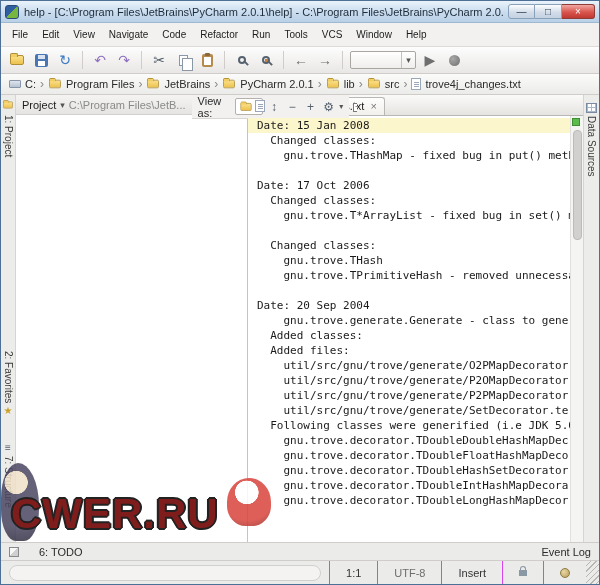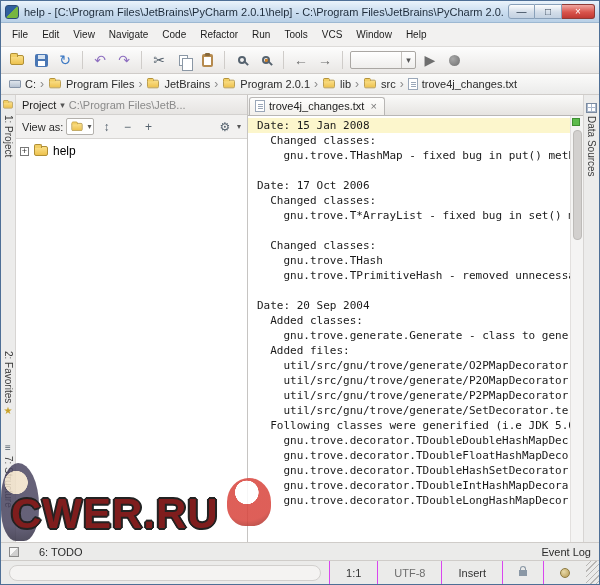--- a/index.html
+++ b/index.html
@@ -83,21 +83,21 @@
   .stripe.right { width:16px; border-left:1px solid #d7d5d3; }
   .vbtn { position:absolute; left:0; width:100%; display:flex; flex-direction:column; align-items:center;
     gap:3px; cursor:pointer; }
   .vbtn .vlabel { writing-mode:vertical-rl; font-size:10px; color:#3b3b3b; white-space:nowrap; }
   .vico { font-size:10px; color:#6b5a2a; line-height:10px; }
   .tbl { width:11px; height:10px; border:1px solid #7a8aa0; background-color:#fff;
     background-image:repeating-linear-gradient(0deg,#aab8cc 0 1px,transparent 1px 4px),
                      repeating-linear-gradient(90deg,#aab8cc 0 1px,transparent 1px 4px); }
 
   
-  .project { width:232px; flex:0 0 auto; display:flex; flex-direction:column;
+  .project { width:232px; flex:0 0 auto; display:flex; flex-direction:row;
     background:#fff; border-right:1px solid #c6c4c2; position:relative; }
   .phead { height:20px; display:flex; align-items:center; gap:4px; padding:0 6px;
     background:linear-gradient(#f5f4f3,#e6e4e2); border-bottom:1px solid #d3d1cf; font-size:11px; }
   .phead .ptitle { color:#1c1c1c; }
   .phead .dd { font-size:9px; color:#555; }
   .phead .ppath { color:#8a8a8a; white-space:nowrap; overflow:hidden; flex:1; }
   .ptools { height:24px; display:flex; align-items:center; gap:3px; padding:0 6px;
     background:#f2f1f0; border-bottom:1px solid #d8d6d4; font-size:11px; color:#2b2b2b; }
   .pti { width:18px; height:18px; display:inline-flex; align-items:center; justify-content:center;
     font-size:12px; color:#55626e; cursor:pointer; }
@@ -236,21 +236,21 @@
       <span>Program Files</span>
     </span>
     <span class="csep">›</span>
     <span class="crumb">
       <span class="fico"></span>
       <span>JetBrains</span>
     </span>
     <span class="csep">›</span>
     <span class="crumb">
       <span class="fico"></span>
-      <span>Program 2.0.1</span>
+      <span>PyCharm 2.0.1</span>
     </span>
     <span class="csep">›</span>
     <span class="crumb">
       <span class="fico"></span>
       <span>lib</span>
     </span>
     <span class="csep">›</span>
     <span class="crumb">
       <span class="fico"></span>
       <span>src</span>
@@ -322,22 +322,22 @@
             <div class="line"></div>
             <div class="line">Date: 17 Oct 2006</div>
             <div class="line">  Changed classes:</div>
             <div class="line">    gnu.trove.T*ArrayList - fixed bug in set() m</div>
             <div class="line"></div>
             <div class="line">  Changed classes:</div>
             <div class="line">    gnu.trove.THash</div>
             <div class="line">    gnu.trove.TPrimitiveHash - removed unnecessa</div>
             <div class="line"></div>
             <div class="line">Date: 20 Sep 2004</div>
+            <div class="line">    gnu.trove.generate.Generate - class to gene</div>
             <div class="line">  Added classes:</div>
-            <div class="line">    gnu.trove.generate.Generate - class to gene</div>
             <div class="line">  Added files:</div>
             <div class="line">    util/src/gnu/trove/generate/O2PMapDecorator.</div>
             <div class="line">    util/src/gnu/trove/generate/P2OMapDecorator.</div>
             <div class="line">    util/src/gnu/trove/generate/P2PMapDecorator.</div>
             <div class="line">    util/src/gnu/trove/generate/SetDecorator.te</div>
             <div class="line">  Following classes were generified (i.e JDK 5.0</div>
             <div class="line">    gnu.trove.decorator.TDoubleDoubleHashMapDec</div>
             <div class="line">    gnu.trove.decorator.TDoubleFloatHashMapDeco</div>
             <div class="line">    gnu.trove.decorator.TDoubleHashSetDecorator</div>
             <div class="line">    gnu.trove.decorator.TDoubleIntHashMapDecora</div>

